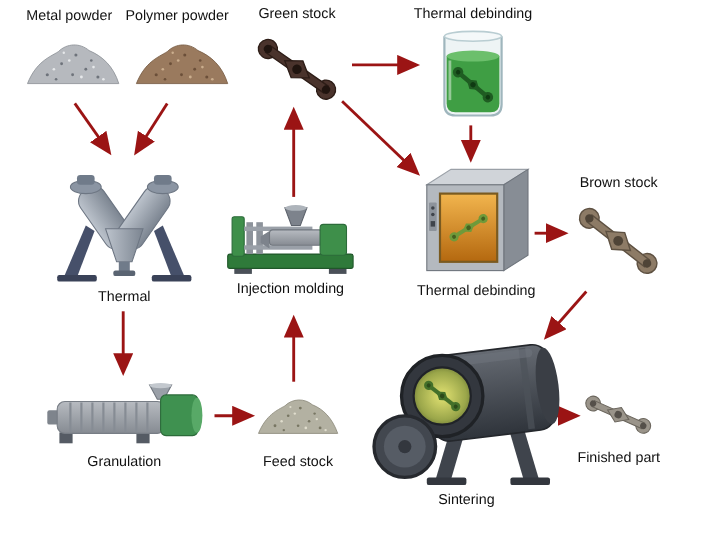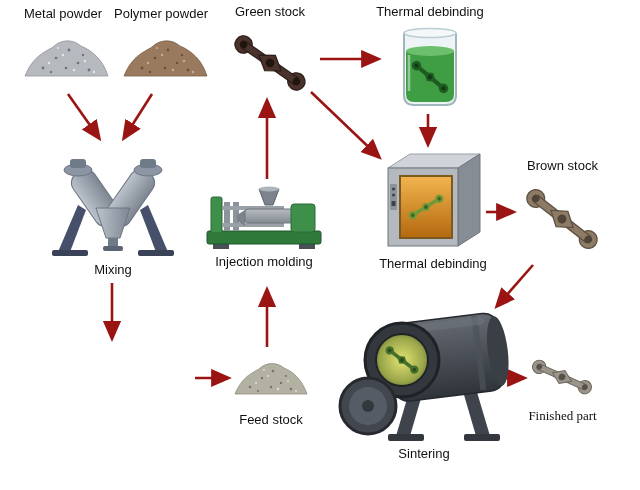--- a/index.html
+++ b/index.html
@@ -162,21 +162,21 @@
       <rect x="34.5" y="19" width="26" height="62" rx="11" transform="rotate(-35 47.5 50)" fill="url(#grad-metal)" stroke="#6d7683" stroke-width="1"></rect>
       <rect x="69.5" y="19" width="26" height="62" rx="11" transform="rotate(35 82.5 50)" fill="url(#grad-metal)" stroke="#6d7683" stroke-width="1"></rect>
       <ellipse cx="30" cy="22" rx="14" ry="6" fill="#8b95a3" stroke="#6d7683" stroke-width="1"></ellipse>
       <rect x="22" y="11" width="16" height="9" rx="3" fill="#707b8a"></rect>
       <ellipse cx="100" cy="22" rx="14" ry="6" fill="#8b95a3" stroke="#6d7683" stroke-width="1"></ellipse>
       <rect x="92" y="11" width="16" height="9" rx="3" fill="#707b8a"></rect>
       <polygon points="48,60 82,60 72,90 58,90" fill="url(#grad-metal)" stroke="#6d7683" stroke-width="1"></polygon>
       <rect x="60" y="90" width="10" height="9" fill="#707b8a"></rect>
       <rect x="55" y="98" width="20" height="5" rx="2" fill="#5a6472"></rect>
     </svg>
-    <div class="node-label" style="left:0;top:114px;width:130px;">Mixing</div>
+    <div class="node-label" style="left:0;top:114px;width:130px;">Thermal</div>
   </div>
 
   <div class="node" style="left:205px;top:183px;width:118px;">
     <svg width="118" height="68" viewBox="0 0 118 68">
       <rect x="8" y="60" width="16" height="6" fill="#4a5058"></rect>
       <rect x="94" y="60" width="16" height="6" fill="#4a5058"></rect>
       <rect x="2" y="48" width="114" height="13" rx="2" fill="#2f7a3a" stroke="#20572a" stroke-width="1"></rect>
       <rect x="6" y="14" width="11" height="36" rx="2" fill="#3e8f4a" stroke="#2c6b3a" stroke-width="1"></rect>
       <rect x="19" y="19" width="6" height="29" fill="#8d939b"></rect>
       <rect x="28" y="19" width="6" height="29" fill="#8d939b"></rect>
@@ -212,20 +212,34 @@
   <div class="node" style="left:515px;top:158px;width:95px;">
     <div class="node-label" style="left:0;top:0;width:95px;">Brown stock</div>
     <svg style="position:absolute;left:-3px;top:18px" width="100" height="86" viewBox="0 0 100 86">
       <g transform="translate(50,43) rotate(38) scale(0.64)">
         <use href="#part-body" fill="#8d7b66" stroke="#5e5142" stroke-width="2"></use>
         <use href="#part-holes" fill="#4f4437"></use>
       </g>
     </svg>
   </div>
 
+  <div class="node" style="left:38px;top:348px;width:150px;">
+    <svg width="150" height="58" viewBox="0 0 150 58">
+      <rect x="16" y="45" width="12" height="10" fill="#555b64"></rect>
+      <rect x="86" y="45" width="12" height="10" fill="#555b64"></rect>
+      <rect x="5" y="25" width="11" height="13" rx="2" fill="#7e848c"></rect>
+      <rect x="14" y="17" width="98" height="29" rx="7" fill="url(#grad-barrel)" stroke="#777d85" stroke-width="1"></rect>
+      <path d="M26,18 V45 M36,18 V45 M46,18 V45 M56,18 V45 M66,18 V45 M76,18 V45 M86,18 V45 M96,18 V45" stroke="#868c94" stroke-width="2"></path>
+      <polygon points="98,2 118,2 111,15 105,15" fill="#9aa0a8" stroke="#70767e" stroke-width="1"></polygon>
+      <ellipse cx="108" cy="2.5" rx="10" ry="2.4" fill="#c3c8ce"></ellipse>
+      <rect x="108" y="11" width="34" height="37" rx="5" fill="#3f9150" stroke="#2c6b3a" stroke-width="1"></rect>
+      <ellipse cx="141" cy="29.5" rx="5" ry="16" fill="#58a967"></ellipse>
+    </svg>
+    <div class="node-label" style="left:0;top:64px;width:150px;">Granulation</div>
+  </div>
 
   <div class="node" style="left:338px;top:290px;width:172px;">
     <svg width="172" height="152" viewBox="0 0 172 152">
       <polygon points="58,146 72,146 86,98 74,92" fill="#3f444c"></polygon>
       <polygon points="152,146 138,146 124,98 136,92" fill="#3f444c"></polygon>
       <rect x="50" y="144" width="36" height="7" rx="2" fill="#33373e"></rect>
       <rect x="126" y="144" width="36" height="7" rx="2" fill="#33373e"></rect>
       <g transform="rotate(-7 110 66)">
         <rect x="52" y="28" width="112" height="78" rx="15" fill="url(#grad-furnace)" stroke="#24272c" stroke-width="1.5"></rect>
         <ellipse cx="160" cy="67" rx="10" ry="35" fill="#3a3e45"></ellipse>
@@ -271,16 +285,16 @@
     <div class="node-label" style="left:0;top:58px;width:78px;">Feed stock</div>
   </div>
 
   <div class="node" style="left:515px;top:350px;width:95px;">
     <svg style="position:absolute;left:10px;top:2px" width="75" height="50" viewBox="0 0 75 50">
       <g transform="translate(37,25) rotate(24) scale(0.48)">
         <use href="#part-body" fill="#9a948a" stroke="#6a655c" stroke-width="2"></use>
         <use href="#part-holes" fill="#55504a"></use>
       </g>
     </svg>
-    <div class="node-label" style="left:0;top:58px;width:95px;font-family:Liberation Serif, serif;">Finished part</div>
+    <div class="node-label" style="left:0;top:58px;width:95px;">Finished part</div>
   </div>
 
 </div>
 
 </body></html>

